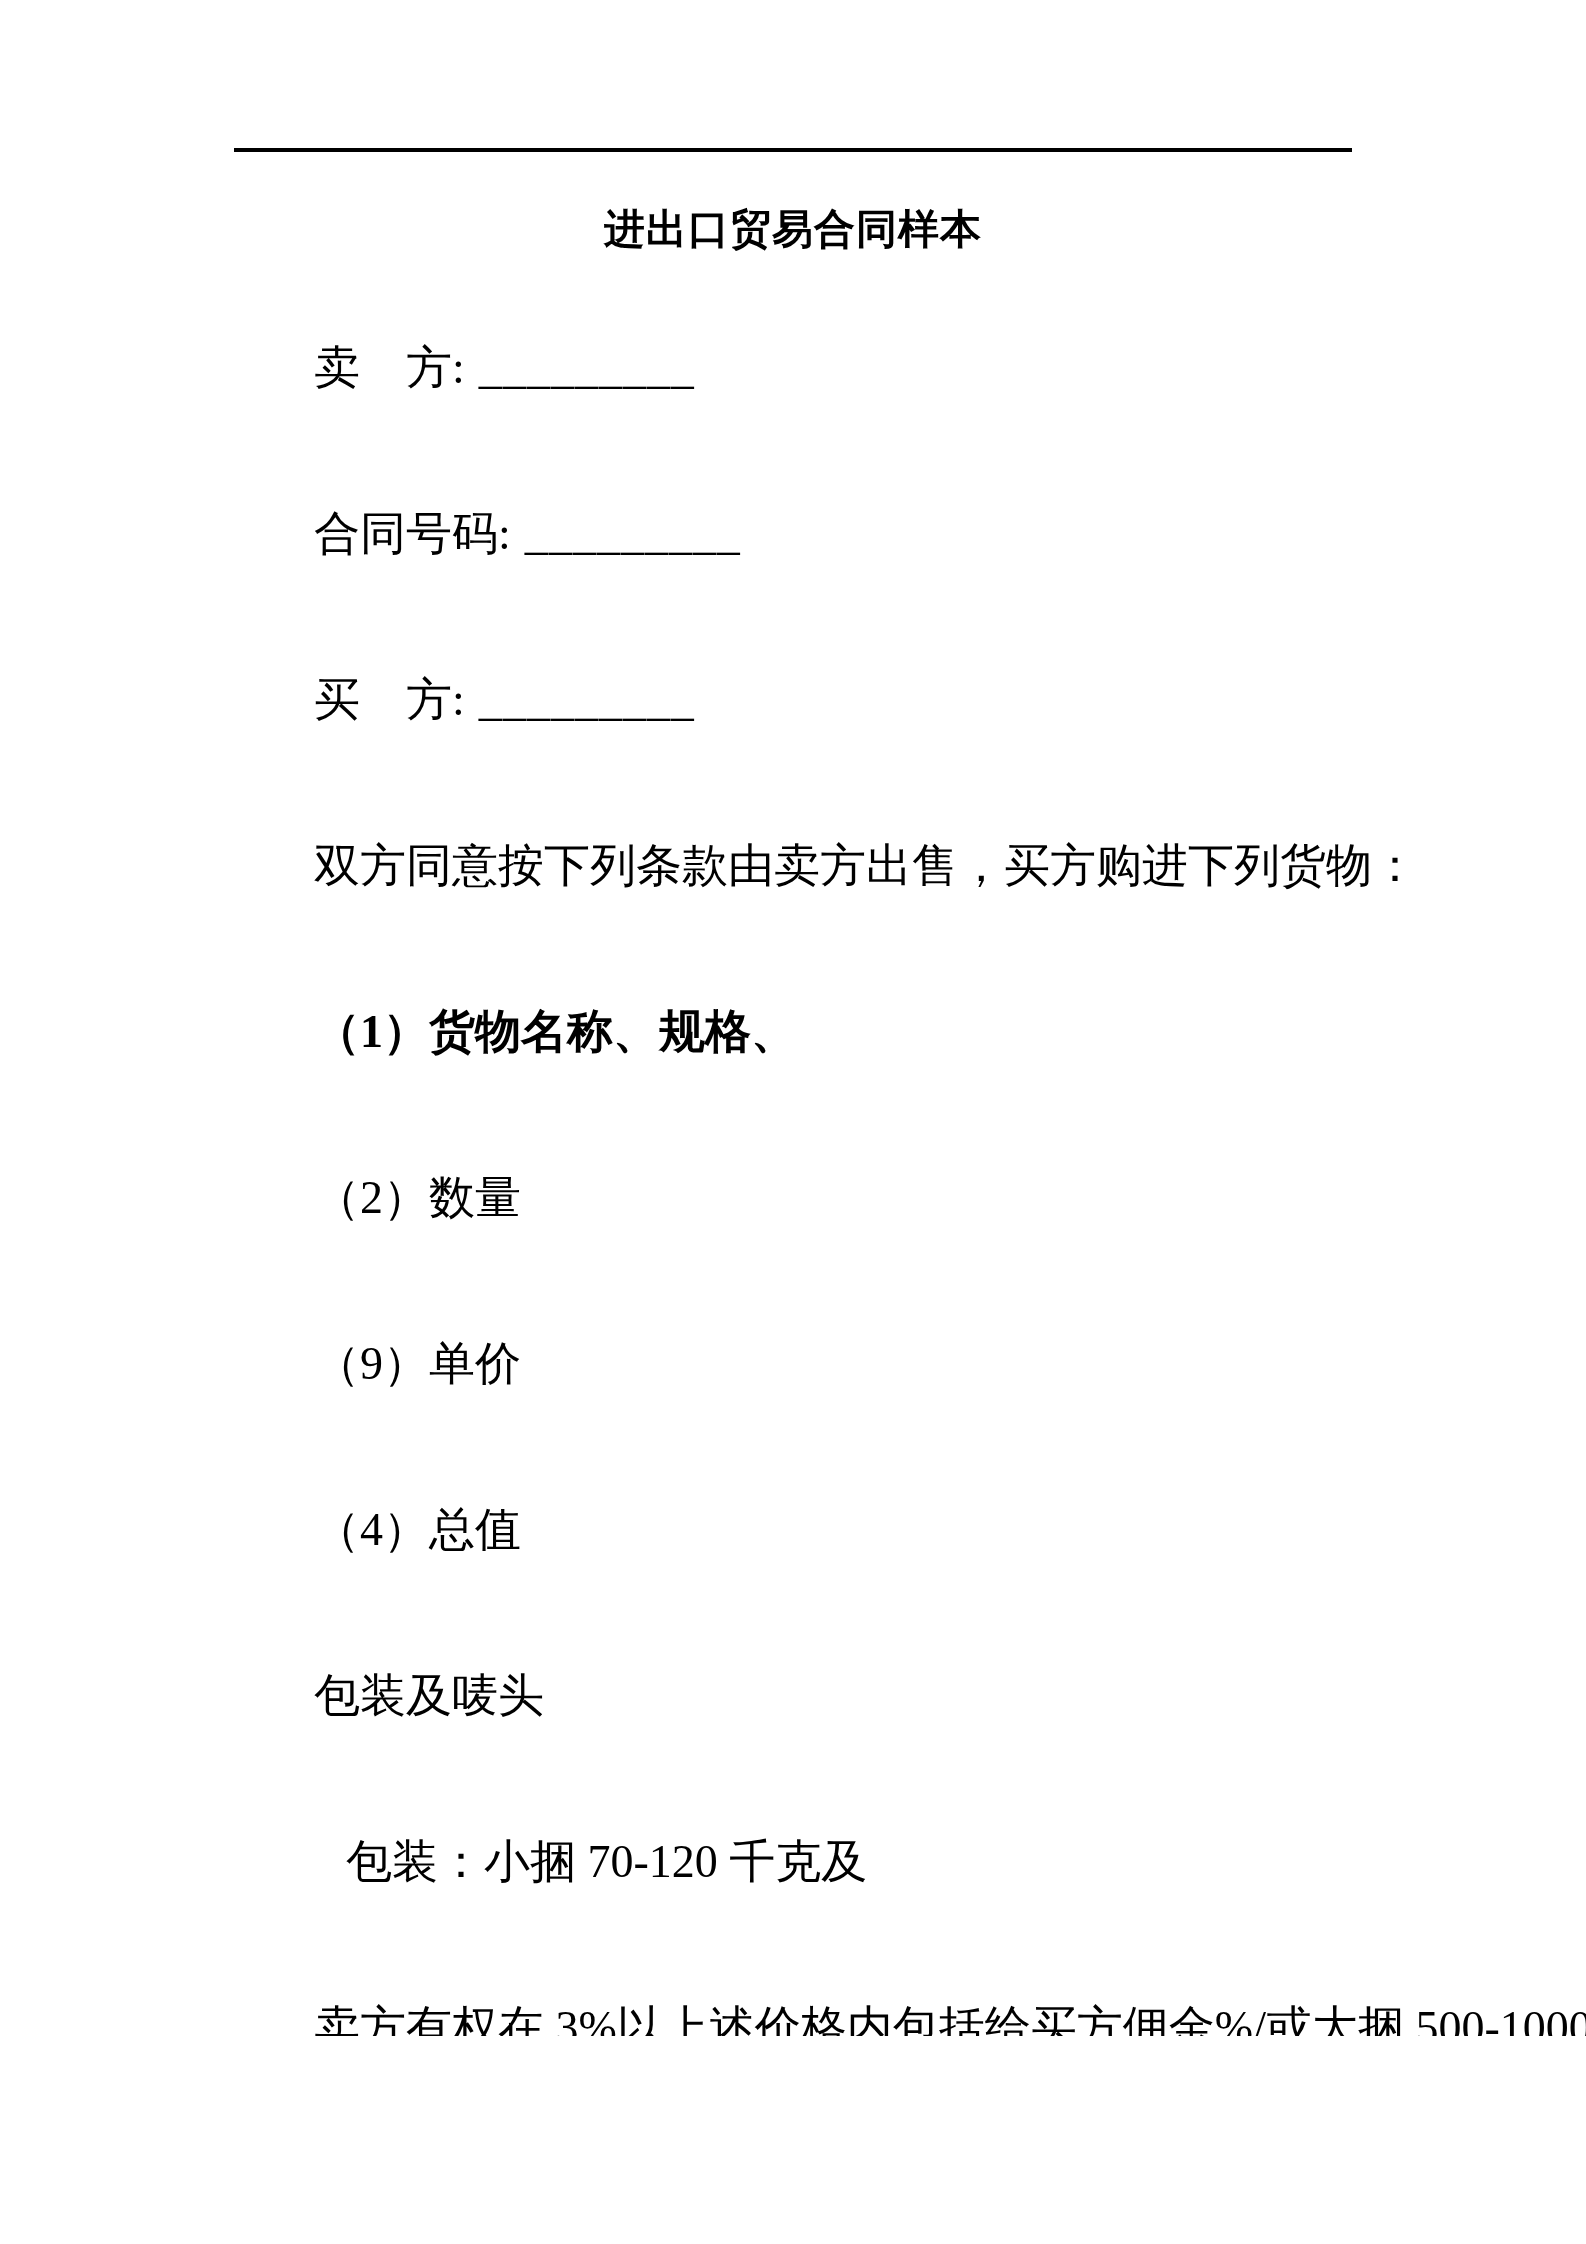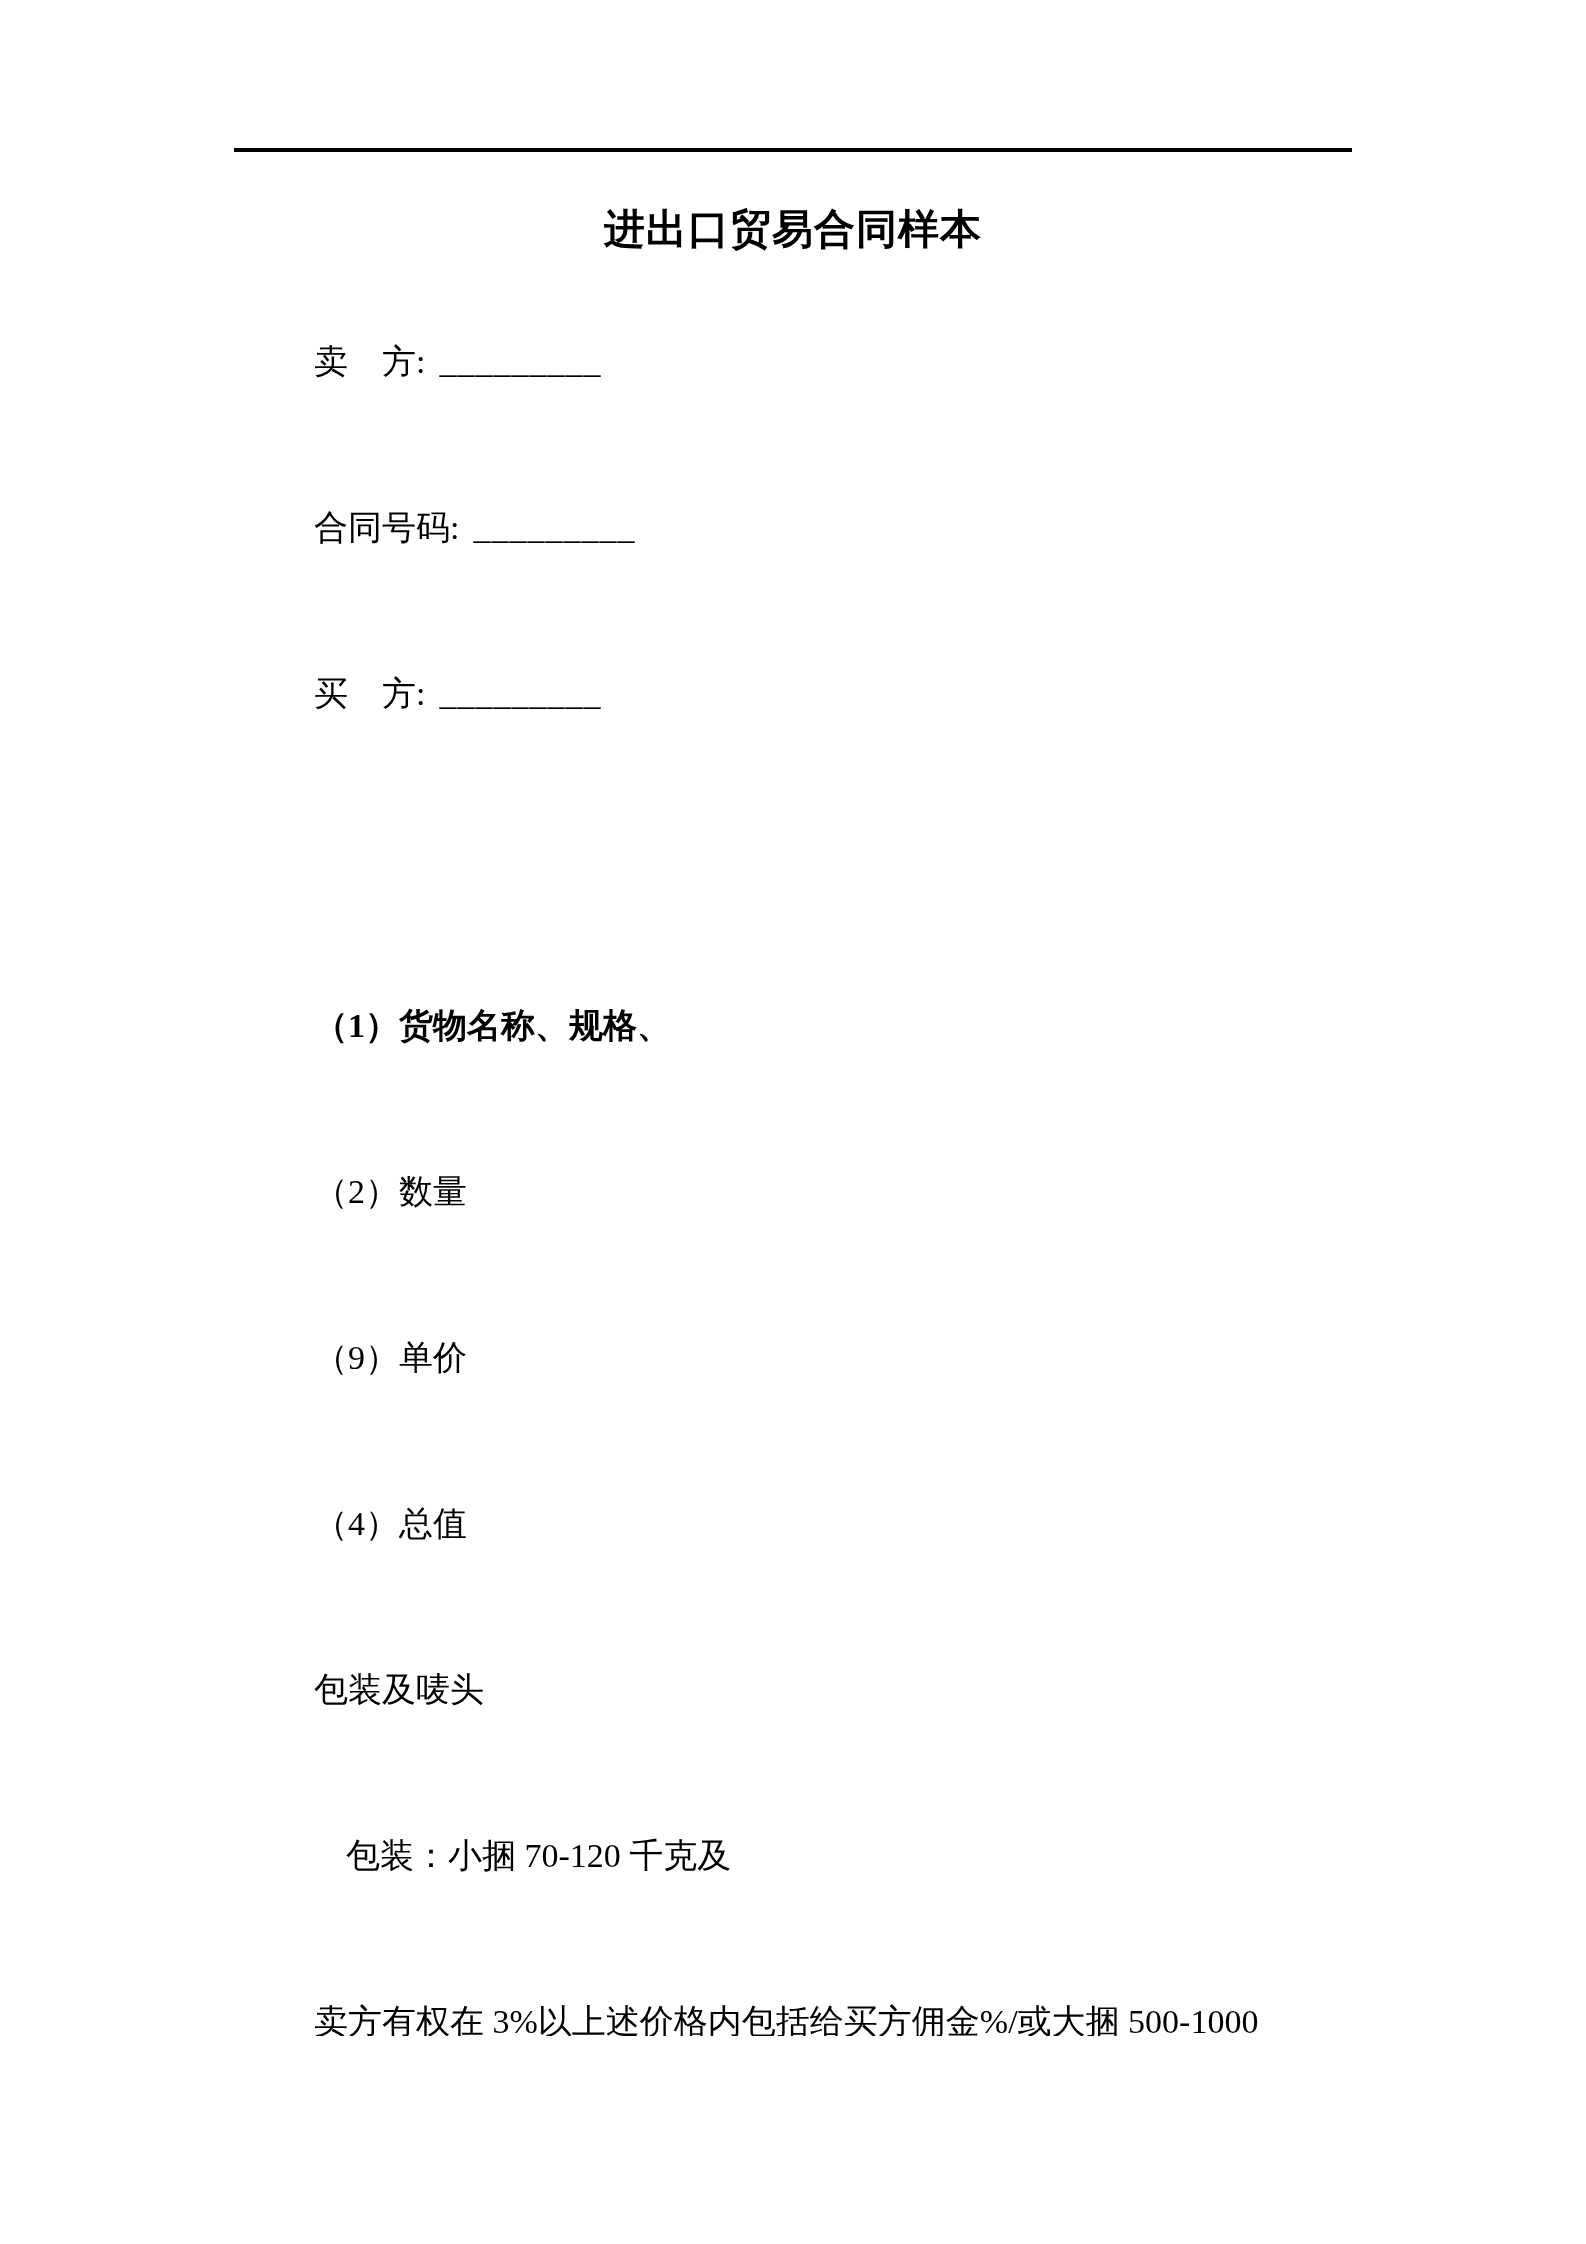--- a/index.html
+++ b/index.html
@@ -34,21 +34,21 @@
     font-size: 41px;
     font-weight: bold;
     line-height: 1.15;
     white-space: nowrap;
     letter-spacing: 1px;
   }
   .line {
     position: absolute;
     left: 314px;
     margin: 0;
-    font-size: 34px;
+    font-size: 46px;
     font-weight: normal;
     line-height: 1.1;
     white-space: nowrap;
   }
   .blank {
     display: inline-block;
     margin-left: 14px;
     letter-spacing: 1px;
   }
   .page-footer {
@@ -77,20 +77,21 @@
   </p>
 
   <p class="line" style="top: 509px;">
     <span>合同号码:</span><span class="blank">_________</span>
   </p>
 
   <p class="line" style="top: 675px;">
     <span>买　方:</span><span class="blank">_________</span>
   </p>
 
+  <p class="line" style="top: 841px;">双方同意按下列条款由卖方出售，买方购进下列货物：</p>
 
   <p class="line" style="top: 1007px; font-weight: bold;">（1）货物名称、规格、</p>
 
   <p class="line" style="top: 1173px;">（2）数量</p>
 
   <p class="line" style="top: 1339px;">（9）单价</p>
 
   <p class="line" style="top: 1505px;">（4）总值</p>
 
   <p class="line" style="top: 1671px;">包装及唛头</p>

